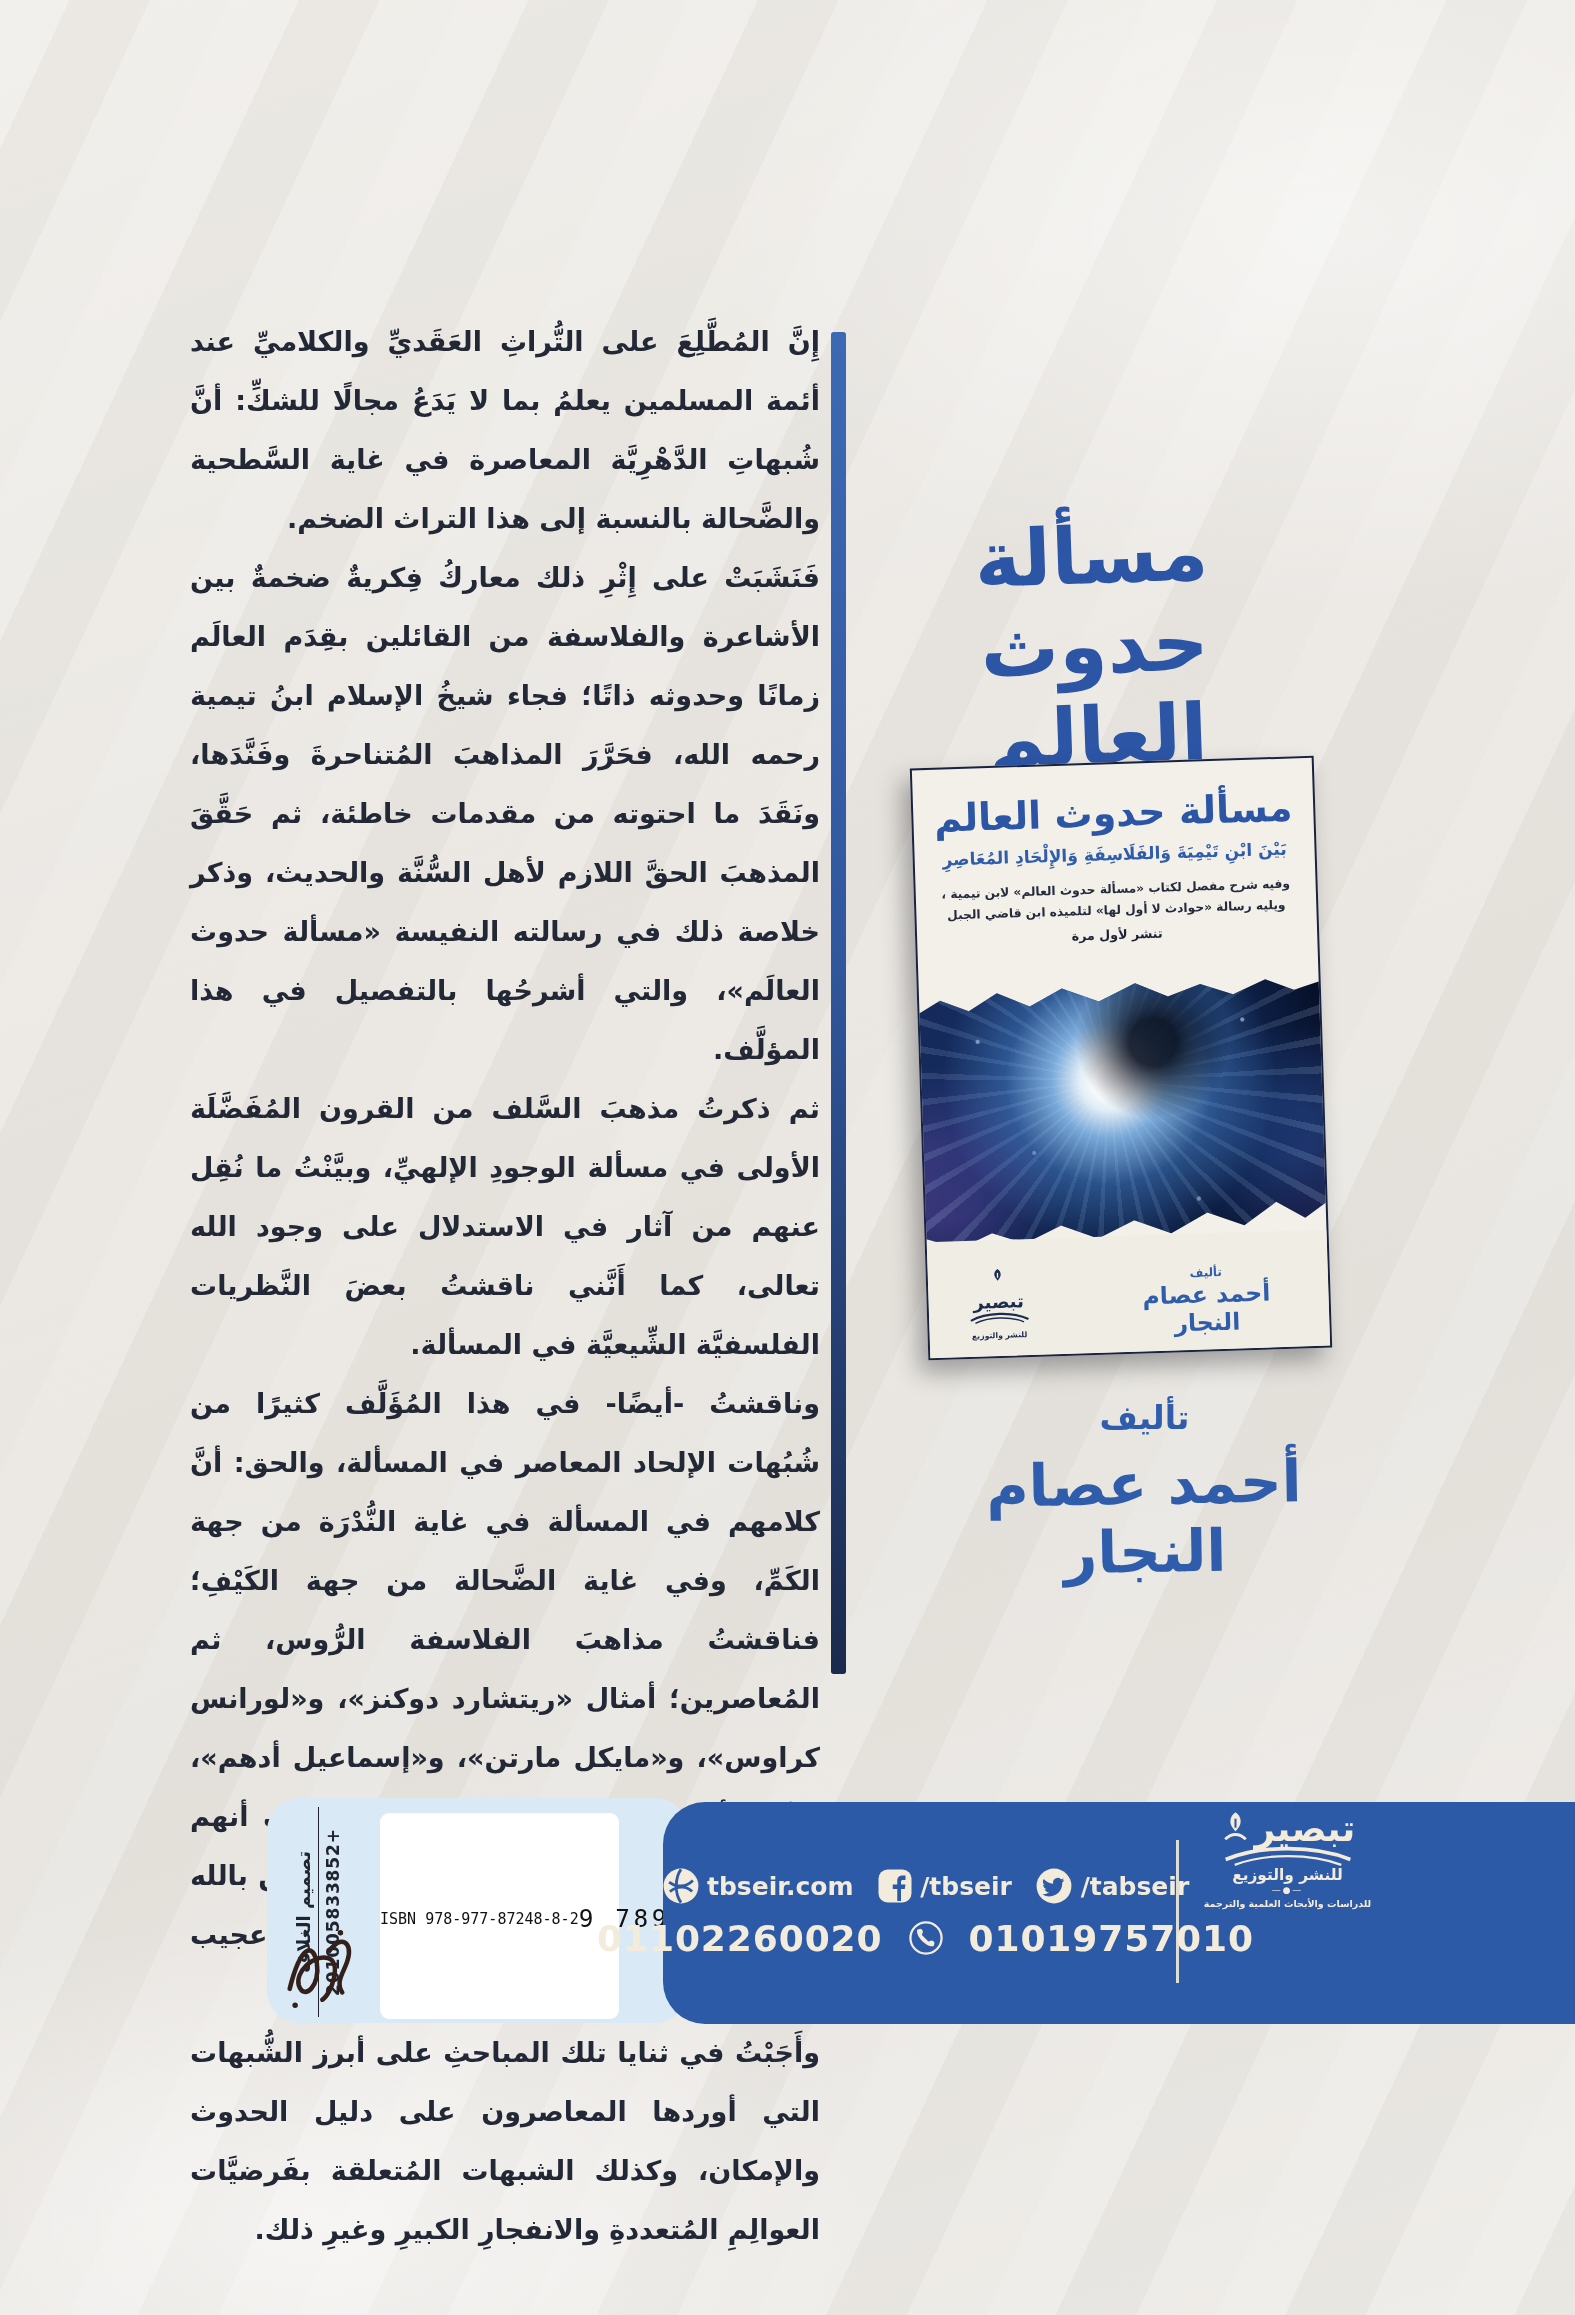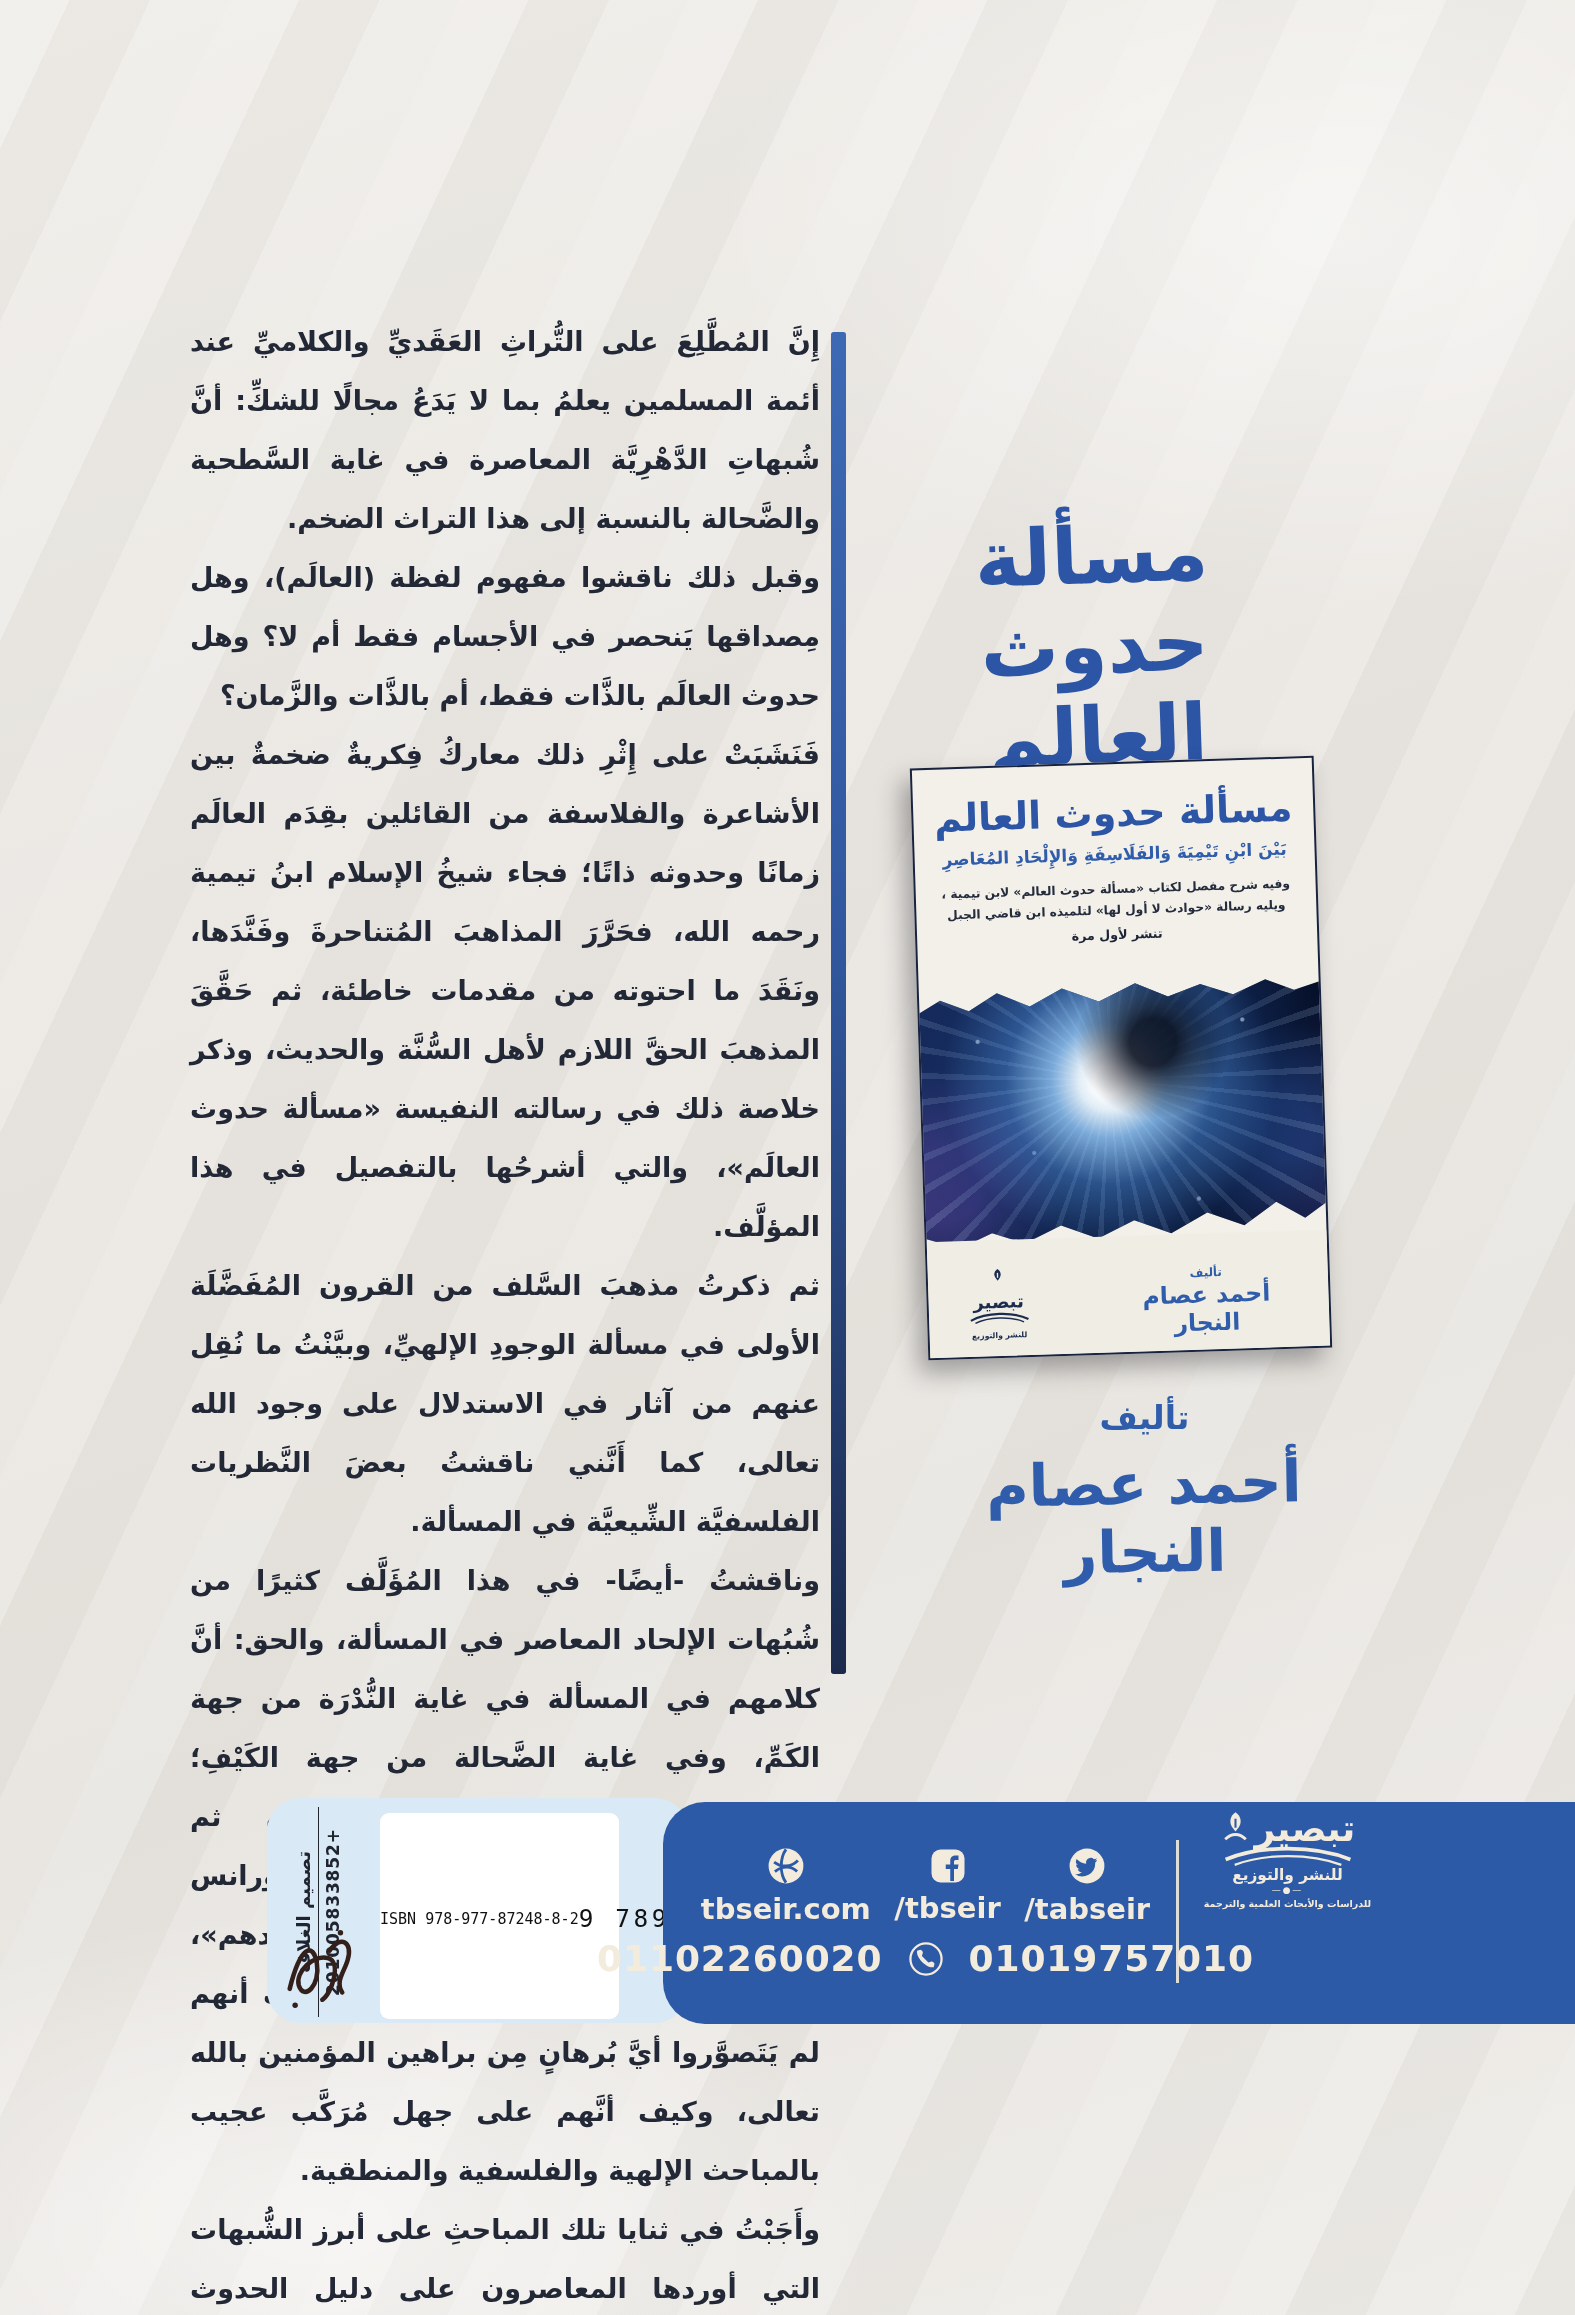--- a/index.html
+++ b/index.html
@@ -63,40 +63,39 @@
   .barcodeBox{position:absolute;left:380px;top:1813px;width:239px;height:206px;background:#ffffff;border-radius:9px;
     display:flex;align-items:center;padding-top:5.4px;box-sizing:border-box;}
   .isbn{font-family:"DejaVu Sans Mono",monospace;font-size:15px;color:#111;white-space:nowrap;}
   .bars{width:206px;height:138px;margin-top:3.6px;
     background:repeating-linear-gradient(90deg,#141414 0 3.6px,#fff 3.6px 6.3px,#141414 6.3px 8.1px,#fff 8.1px 13.6px,#141414 13.6px 14.5px,#fff 14.5px 17px,#141414 17px 22.6px,#fff 22.6px 25px,#141414 25px 27px,#fff 27px 33px);}
   .ean{font-family:"DejaVu Sans Mono",monospace;font-size:24.4px;color:#111;letter-spacing:3.6px;margin-top:0;white-space:nowrap;}
   .blueBar{position:absolute;left:663px;top:1802px;width:913px;height:222px;background:#2d5aa6;
     border-radius:42px 0 0 42px;color:#f3ecdc;}
   .socialCol{position:absolute;left:9px;top:0;width:507px;height:100%;display:flex;flex-direction:column;justify-content:center;gap:12.7px;}
   .socRow{display:flex;justify-content:center;align-items:center;gap:23.5px;direction:ltr;}
-  .socItem{display:flex;align-items:center;gap:7.2px;font-size:29px;font-weight:bold;flex-direction:column;}
+  .socItem{display:flex;align-items:center;gap:7.2px;font-size:25px;font-weight:bold;}
   .phoneRow{display:flex;justify-content:center;align-items:center;gap:26px;direction:ltr;
     font-size:36px;font-weight:bold;letter-spacing:0.9px;}
   .vdiv{position:absolute;left:513px;top:38px;width:2.7px;height:143px;background:rgba(243,236,220,.9);}
   .pubLogo{position:absolute;left:532px;top:7.2px;width:185px;text-align:center;direction:rtl;}
   .pubLogo .big{font-size:36px;font-weight:bold;line-height:1.1;display:flex;align-items:center;justify-content:center;gap:3.6px;}
   .pubLogo .sw{margin-top:-3.6px;}
   .pubLogo .mid{font-size:15.4px;font-weight:bold;margin-top:-5.4px;}
   .pubLogo .dots{font-size:9px;letter-spacing:1.8px;line-height:1;margin-top:1.8px;}
   .pubLogo .tag{font-size:9.5px;font-weight:bold;margin-top:2.7px;white-space:nowrap;}
   .icw{display:inline-flex;align-items:center;justify-content:center;}
 </style>
 </head>
 <body>
 
 <div class="page">
 
   <div class="blurb">
     <p>إِنَّ المُطَّلِعَ على التُّراثِ العَقَديِّ والكلاميِّ عند أئمة المسلمين يعلمُ بما لا يَدَعُ مجالًا للشكِّ: أنَّ شُبهاتِ الدَّهْرِيَّة المعاصرة في غاية السَّطحية والضَّحالة بالنسبة إلى هذا التراث الضخم.</p>
-    <p>وقبل ذلك ناقشوا مفهوم لفظة (العالَم)، وهل مِصداقها يَنحصر في الأجسام فقط أم لا؟ وهل حدوث العالَم بالذَّات فقط، أم بالذَّات والزَّمان؟</p>
     <p>فَنَشَبَتْ على إِثْرِ ذلك معاركُ فِكريةٌ ضخمةٌ بين الأشاعرة والفلاسفة من القائلين بقِدَم العالَم زمانًا وحدوثه ذاتًا؛ فجاء شيخُ الإسلام ابنُ تيمية رحمه الله، فحَرَّرَ المذاهبَ المُتناحرةَ وفَنَّدَها، ونَقَدَ ما احتوته من مقدمات خاطئة، ثم حَقَّقَ المذهبَ الحقَّ اللازم لأهل السُّنَّة والحديث، وذكر خلاصة ذلك في رسالته النفيسة «مسألة حدوث العالَم»، والتي أشرحُها بالتفصيل في هذا المؤلَّف.</p>
     <p>ثم ذكرتُ مذهبَ السَّلف من القرون المُفَضَّلَة الأولى في مسألة الوجودِ الإلهيِّ، وبيَّنْتُ ما نُقِل عنهم من آثار في الاستدلال على وجود الله تعالى، كما أَنَّني ناقشتُ بعضَ النَّظريات الفلسفيَّة الشِّيعيَّة في المسألة.</p>
     <p>وناقشتُ -أيضًا- في هذا المُؤَلَّف كثيرًا من شُبُهات الإلحاد المعاصر في المسألة، والحق: أنَّ كلامهم في المسألة في غاية النُّدْرَة من جهة الكَمِّ، وفي غاية الضَّحالة من جهة الكَيْفِ؛ فناقشتُ مذاهبَ الفلاسفة الرُّوس، ثم المُعاصرين؛ أمثال «ريتشارد دوكنز»، و«لورانس كراوس»، و«مايكل مارتن»، و«إسماعيل أدهم»، وبَيَّنتُ أوجهَ الخَلَلِ في كلام هؤلاء، وكيف أنهم لم يَتَصوَّروا أيَّ بُرهانٍ مِن براهين المؤمنين بالله تعالى، وكيف أنَّهم على جهل مُرَكَّب عجيب بالمباحث الإلهية والفلسفية والمنطقية.</p>
     <p>وأَجَبْتُ في ثنايا تلك المباحثِ على أبرز الشُّبهات التي أوردها المعاصرون على دليل الحدوث والإمكان، وكذلك الشبهات المُتعلقة بفَرضيَّات العوالِمِ المُتعددةِ والانفجارِ الكبيرِ وغيرِ ذلك.</p>
   </div>
 
   <div class="vline"></div>
 
   <div class="back-title">مسألة حدوث العالم</div>
 

